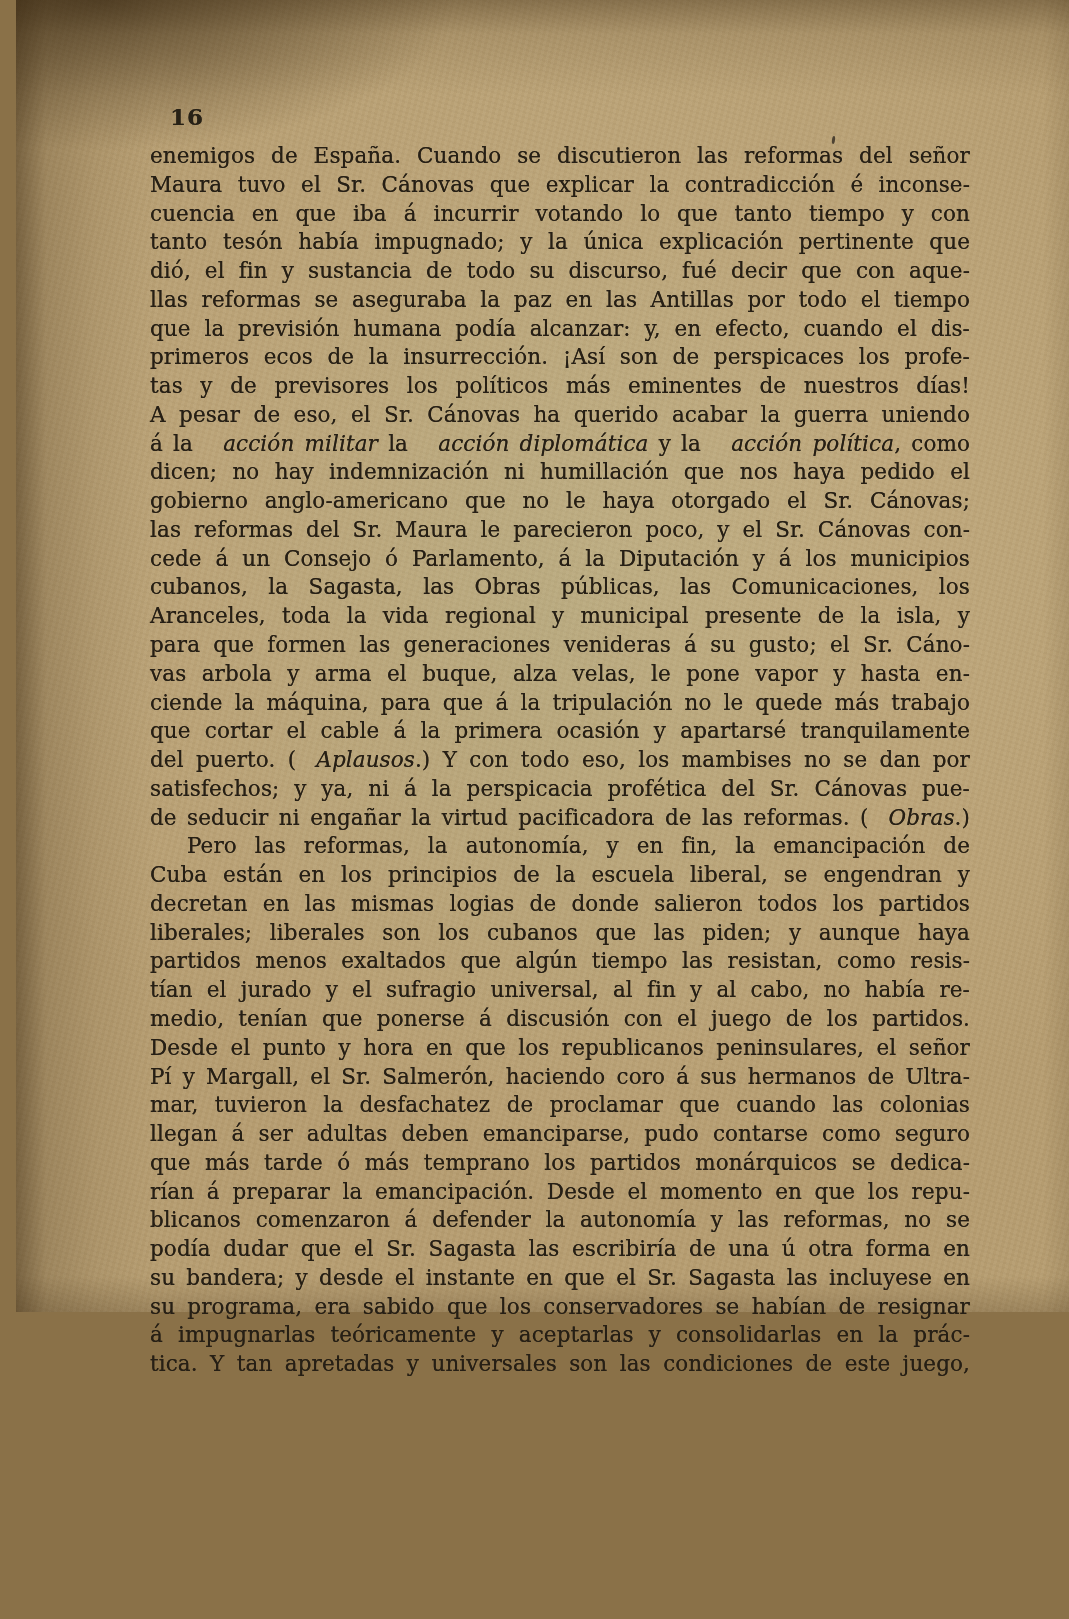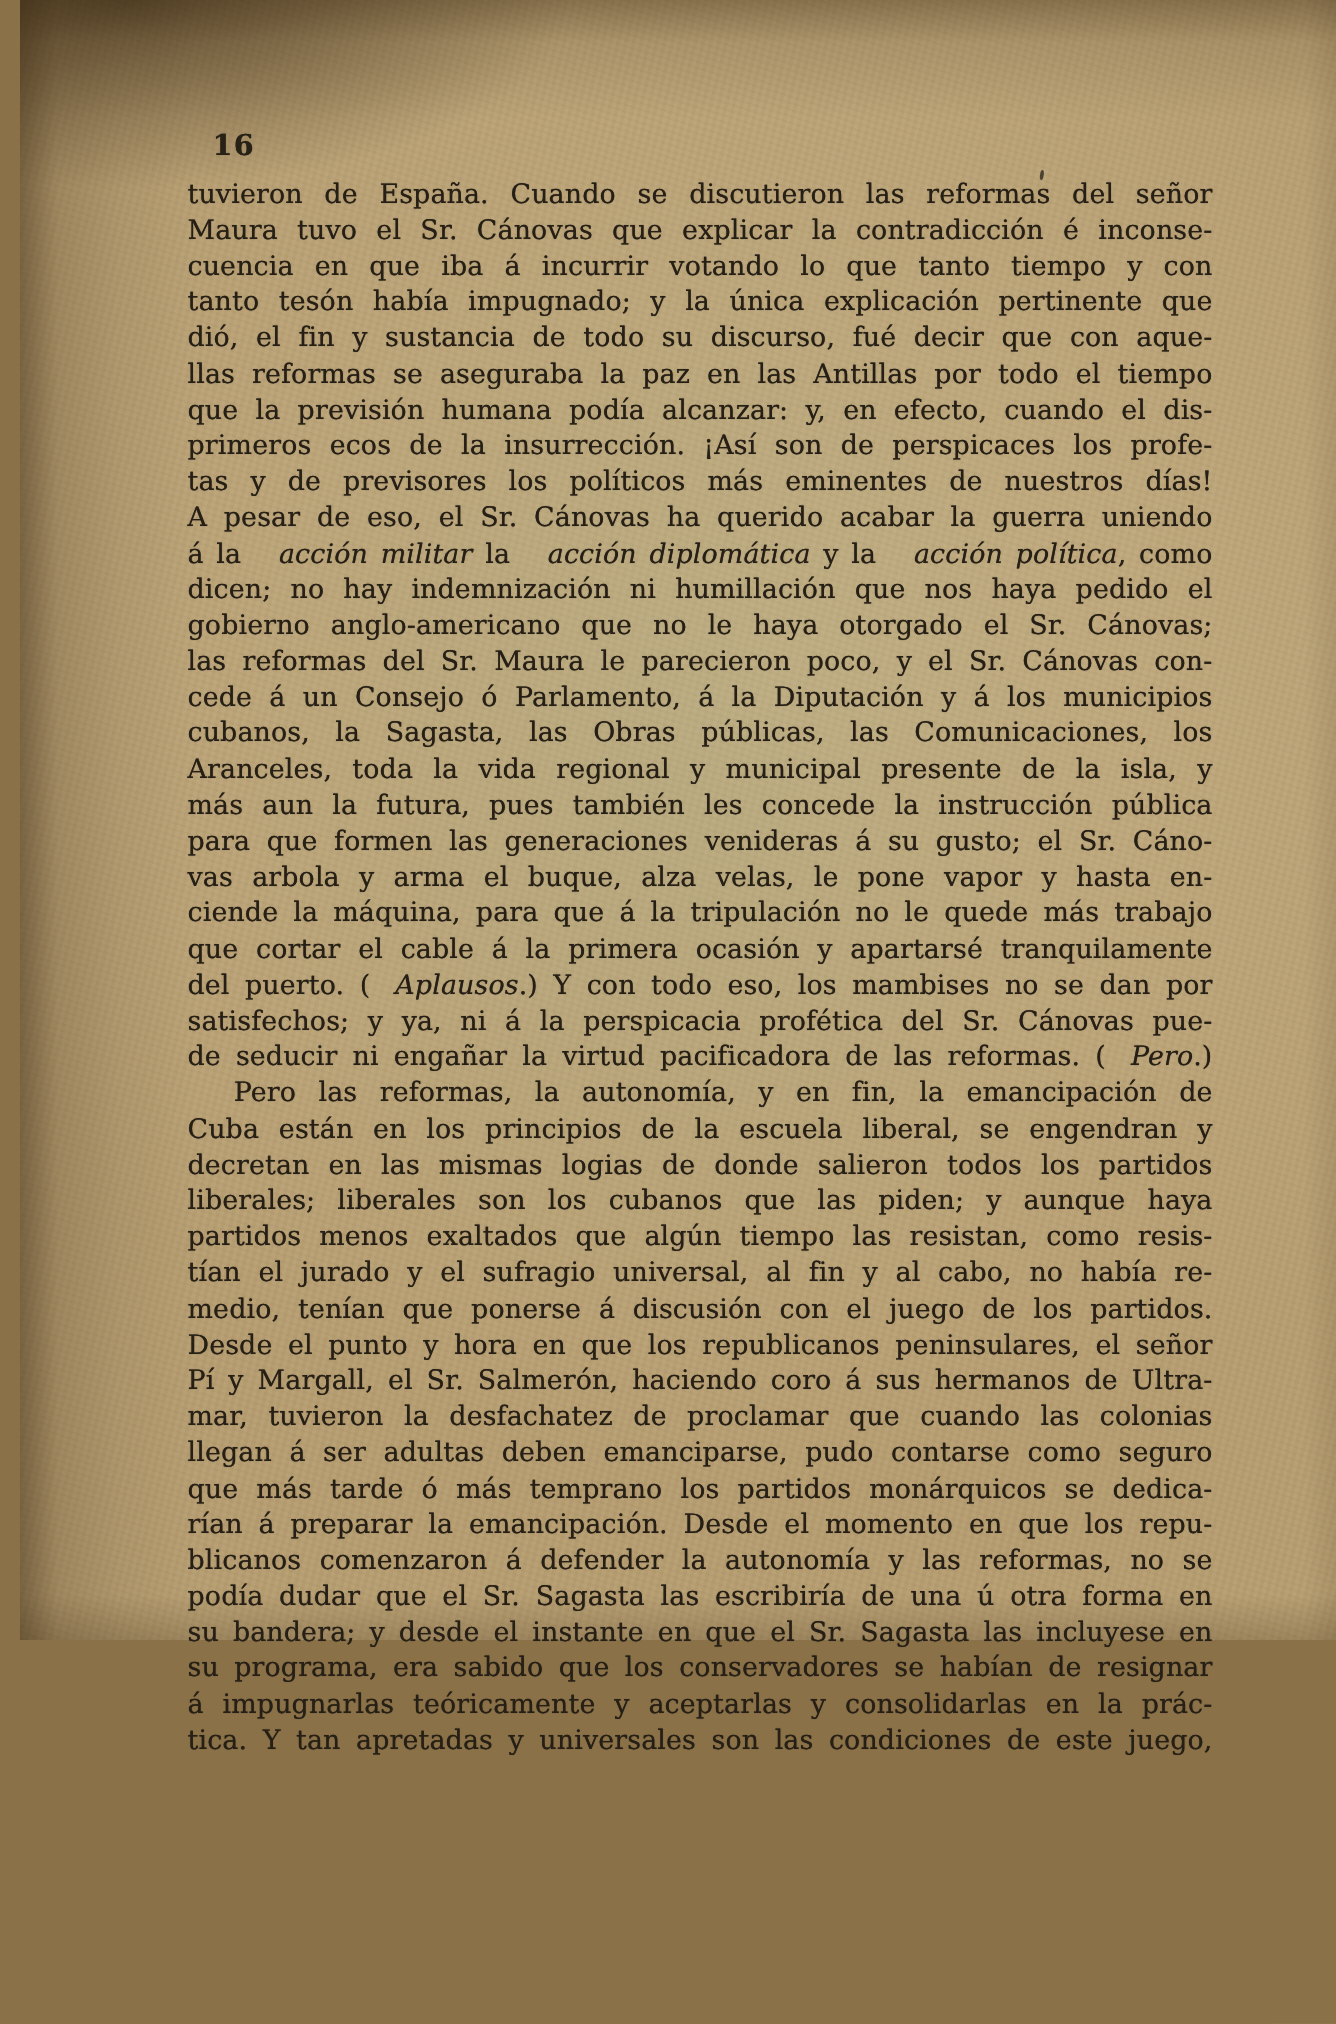--- a/index.html
+++ b/index.html
@@ -99,45 +99,44 @@
     opacity: 0.85;
   }
 </style>
 </head>
 <body>
 
 <div class="scan">
   <div class="page-number">16</div>
 
   <div class="text-block" id="text-block">
-      <div class="line"><span>tuvieron de España. Cuando se discutieron las reformas del señor</span></div>
+      <div class="line"><span>enemigos de España. Cuando se discutieron las reformas del señor</span></div>
       <div class="line"><span>Maura tuvo el Sr. Cánovas que explicar la contradicción é inconse-</span></div>
       <div class="line"><span>cuencia en que iba á incurrir votando lo que tanto tiempo y con</span></div>
       <div class="line"><span>tanto tesón había impugnado; y la única explicación pertinente que</span></div>
       <div class="line"><span>dió, el fin y sustancia de todo su discurso, fué decir que con aque-</span></div>
       <div class="line"><span>llas reformas se aseguraba la paz en las Antillas por todo el tiempo</span></div>
       <div class="line"><span>que la previsión humana podía alcanzar: y, en efecto, cuando el dis-</span></div>
       <div class="line"><span>primeros ecos de la insurrección. ¡Así son de perspicaces los profe-</span></div>
       <div class="line"><span>tas y de previsores los políticos más eminentes de nuestros días!</span></div>
       <div class="line"><span>A pesar de eso, el Sr. Cánovas ha querido acabar la guerra uniendo</span></div>
       <div class="line"><span>á la </span><span class="it">acción militar</span><span> la </span><span class="it">acción diplomática</span><span> y la </span><span class="it">acción política</span><span>, como</span></div>
       <div class="line"><span>dicen; no hay indemnización ni humillación que nos haya pedido el</span></div>
       <div class="line"><span>gobierno anglo-americano que no le haya otorgado el Sr. Cánovas;</span></div>
       <div class="line"><span>las reformas del Sr. Maura le parecieron poco, y el Sr. Cánovas con-</span></div>
       <div class="line"><span>cede á un Consejo ó Parlamento, á la Diputación y á los municipios</span></div>
       <div class="line"><span>cubanos, la Sagasta, las Obras públicas, las Comunicaciones, los</span></div>
       <div class="line"><span>Aranceles, toda la vida regional y municipal presente de la isla, y</span></div>
-      <div class="line"><span>más aun la futura, pues también les concede la instrucción pública</span></div>
       <div class="line"><span>para que formen las generaciones venideras á su gusto; el Sr. Cáno-</span></div>
       <div class="line"><span>vas arbola y arma el buque, alza velas, le pone vapor y hasta en-</span></div>
       <div class="line"><span>ciende la máquina, para que á la tripulación no le quede más trabajo</span></div>
       <div class="line"><span>que cortar el cable á la primera ocasión y apartarsé tranquilamente</span></div>
       <div class="line"><span>del puerto. (</span><span class="it">Aplausos</span><span>.) Y con todo eso, los mambises no se dan por</span></div>
       <div class="line"><span>satisfechos; y ya, ni á la perspicacia profética del Sr. Cánovas pue-</span></div>
-      <div class="line"><span>de seducir ni engañar la virtud pacificadora de las reformas. (</span><span class="it">Pero</span><span>.)</span></div>
+      <div class="line"><span>de seducir ni engañar la virtud pacificadora de las reformas. (</span><span class="it">Obras</span><span>.)</span></div>
       <div class="line indent"><span>Pero las reformas, la autonomía, y en fin, la emancipación de</span></div>
       <div class="line"><span>Cuba están en los principios de la escuela liberal, se engendran y</span></div>
       <div class="line"><span>decretan en las mismas logias de donde salieron todos los partidos</span></div>
       <div class="line"><span>liberales; liberales son los cubanos que las piden; y aunque haya</span></div>
       <div class="line"><span>partidos menos exaltados que algún tiempo las resistan, como resis-</span></div>
       <div class="line"><span>tían el jurado y el sufragio universal, al fin y al cabo, no había re-</span></div>
       <div class="line"><span>medio, tenían que ponerse á discusión con el juego de los partidos.</span></div>
       <div class="line"><span>Desde el punto y hora en que los republicanos peninsulares, el señor</span></div>
       <div class="line"><span>Pí y Margall, el Sr. Salmerón, haciendo coro á sus hermanos de Ultra-</span></div>
       <div class="line"><span>mar, tuvieron la desfachatez de proclamar que cuando las colonias</span></div>

